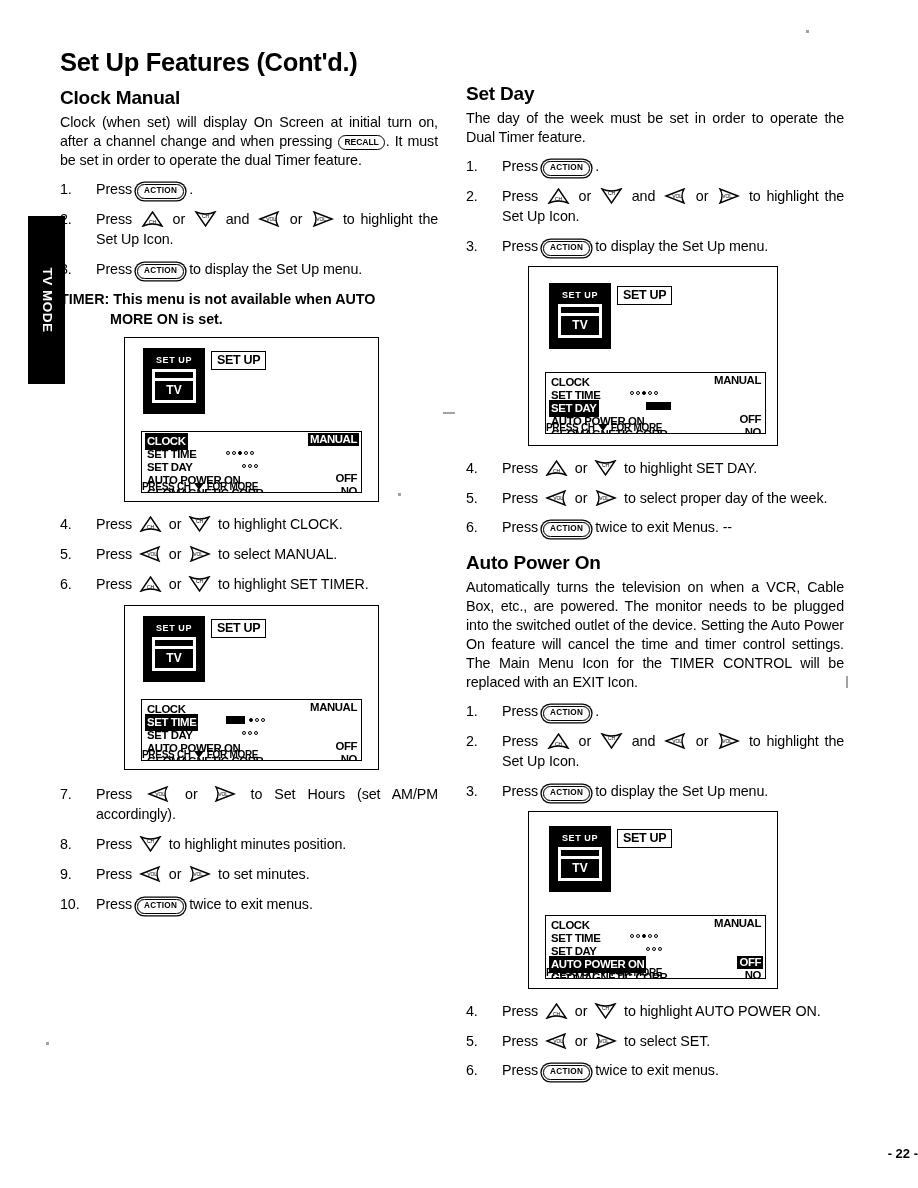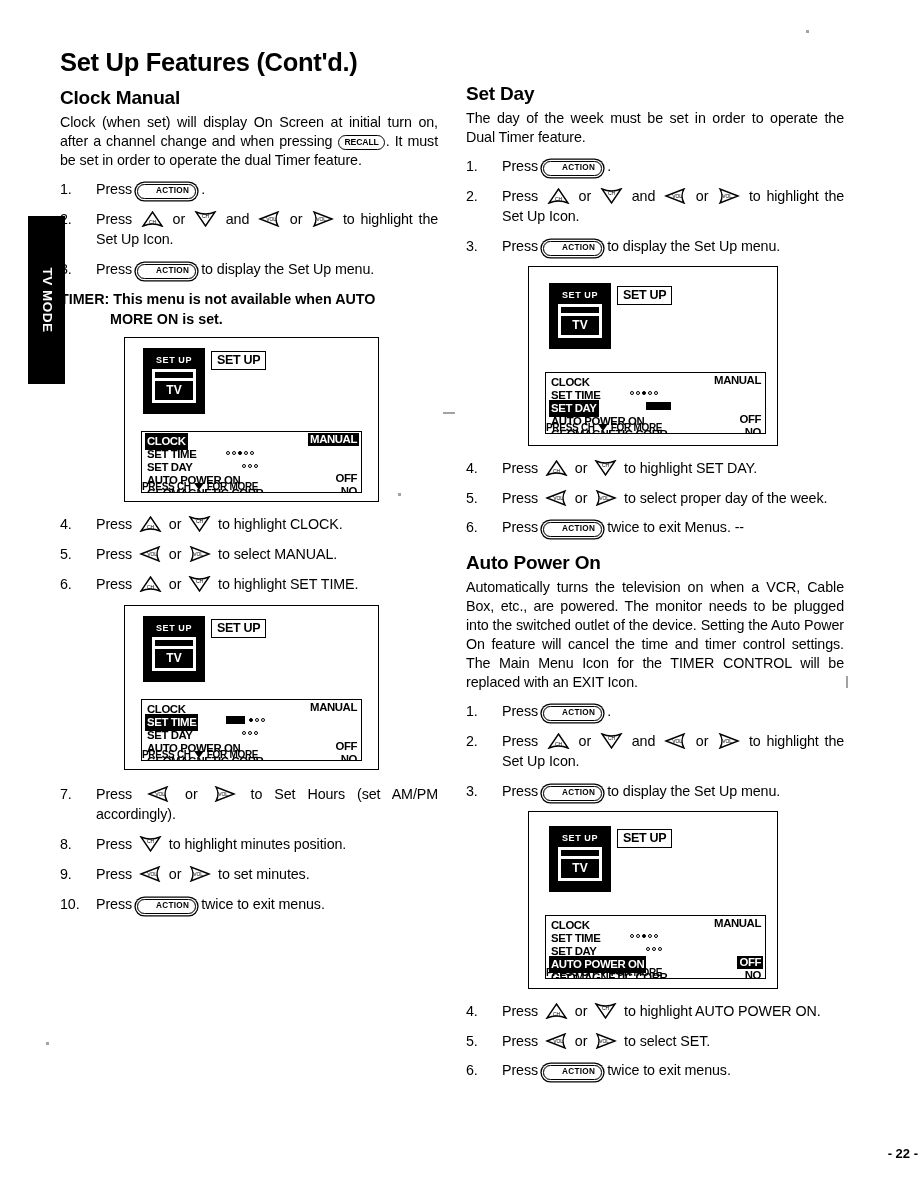--- a/index.html
+++ b/index.html
@@ -108,21 +108,21 @@
     display: block;
     padding-left: 50px;
     text-align: left;
   }
 
   
   .btn-action {
     display: inline-block;
     border: 1.6px solid #000;
     border-radius: 9px;
-    padding: 0px 6px 1px 18px;
+    padding: 0px 6px 1px 6px;
     font-size: 8.2px;
     font-weight: bold;
     letter-spacing: 0.3px;
     line-height: 12px;
     vertical-align: 1px;
     box-shadow: 0 0 0 1.3px #fff, 0 0 0 2.6px #000;
     margin: 0 5px;
   }
   .btn-recall {
     display: inline-block;
@@ -443,21 +443,21 @@
         <span class="txt"><span>Press</span>
           <span class="arrow"><svg width="23" height="16" viewBox="0 0 23 16">
                 <path d="M11.5 1 L21 15 Q11.5 11 2 15 Z" fill="none" stroke="#000" stroke-width="1.4"></path>
                 <text x="11.5" y="13" font-size="5" font-family="Liberation Sans" text-anchor="middle">CH</text>
               </svg></span>
           <span>or</span>
           <span class="arrow"><svg width="23" height="16" viewBox="0 0 23 16">
                 <path d="M2 1 Q11.5 5 21 1 L11.5 15 Z" fill="none" stroke="#000" stroke-width="1.4"></path>
                 <text x="11.5" y="7" font-size="5" font-family="Liberation Sans" text-anchor="middle">CH</text>
               </svg></span>
-          <span>to highlight SET TIME.</span></span>
+          <span>to highlight SET TIMER.</span></span>
       </div>
     </div>
 
     <div class="tvshot" style="width:255px;height:165px;margin-left:64px;margin-top:10px;">
       <div class="tvshot-inner">
         <div class="setup-icon" style="left:18px;top:10px;width:62px;height:66px;">
           <span class="setup-icon-label">SET UP</span>
           <span class="setup-icon-tv">
               <span class="setup-icon-tvtext">TV</span>
             </span>

